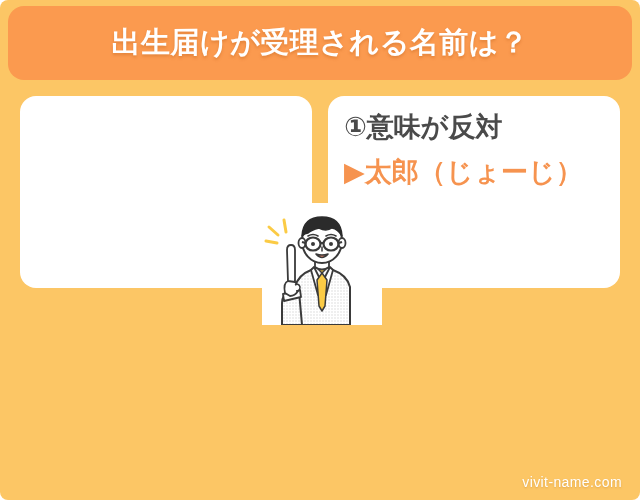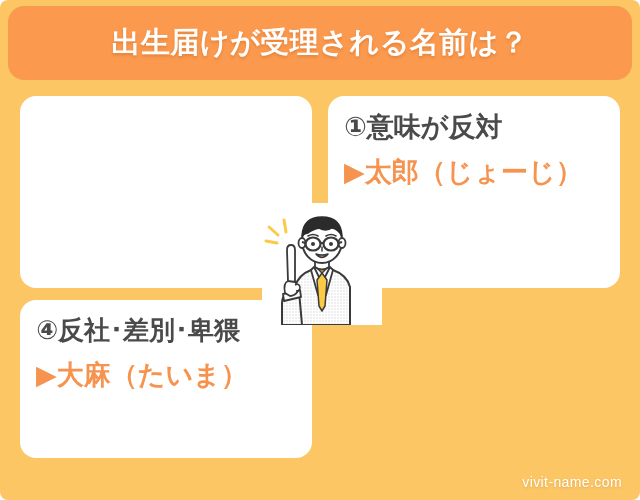--- a/index.html
+++ b/index.html
@@ -121,24 +121,20 @@
 
 
     <div class="card card-2">
     </div>
 
     <div class="card card-3">
       <div class="card-title">①意味が反対</div>
       <div class="card-example">▶太郎（じょーじ）</div>
     </div>
 
-    <div class="card card-4">
-      <div class="card-title">④反社･差別･卑猥</div>
-      <div class="card-example">▶大麻（たいま）</div>
-    </div>
 
   </div>
 
   <div class="illustration-wrap">
     <svg width="120" height="122" viewBox="0 0 120 122" xmlns="http://www.w3.org/2000/svg">
       <defs>
         <pattern id="halftone" width="3" height="3" patternUnits="userSpaceOnUse">
           <rect width="3" height="3" fill="#ffffff"></rect>
           <circle cx="1" cy="1" r="0.75" fill="#d9d9d9"></circle>
         </pattern>

